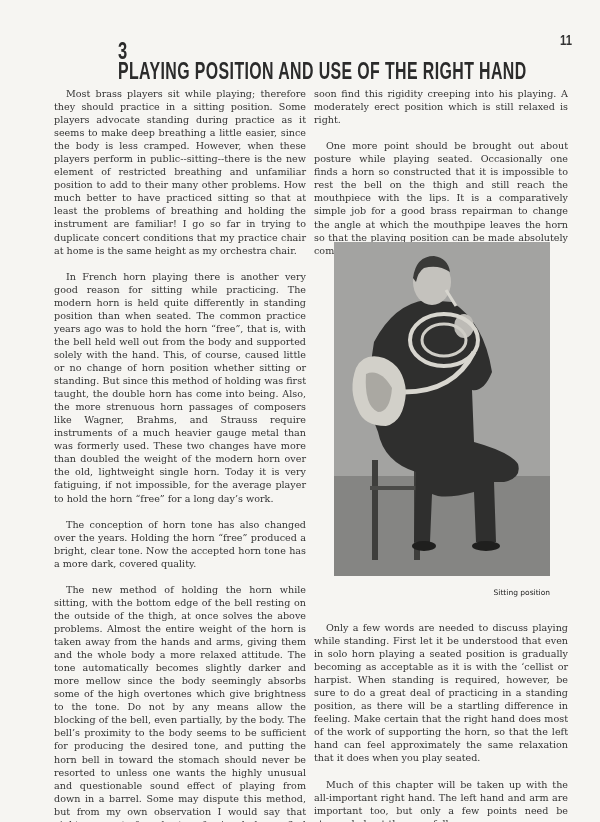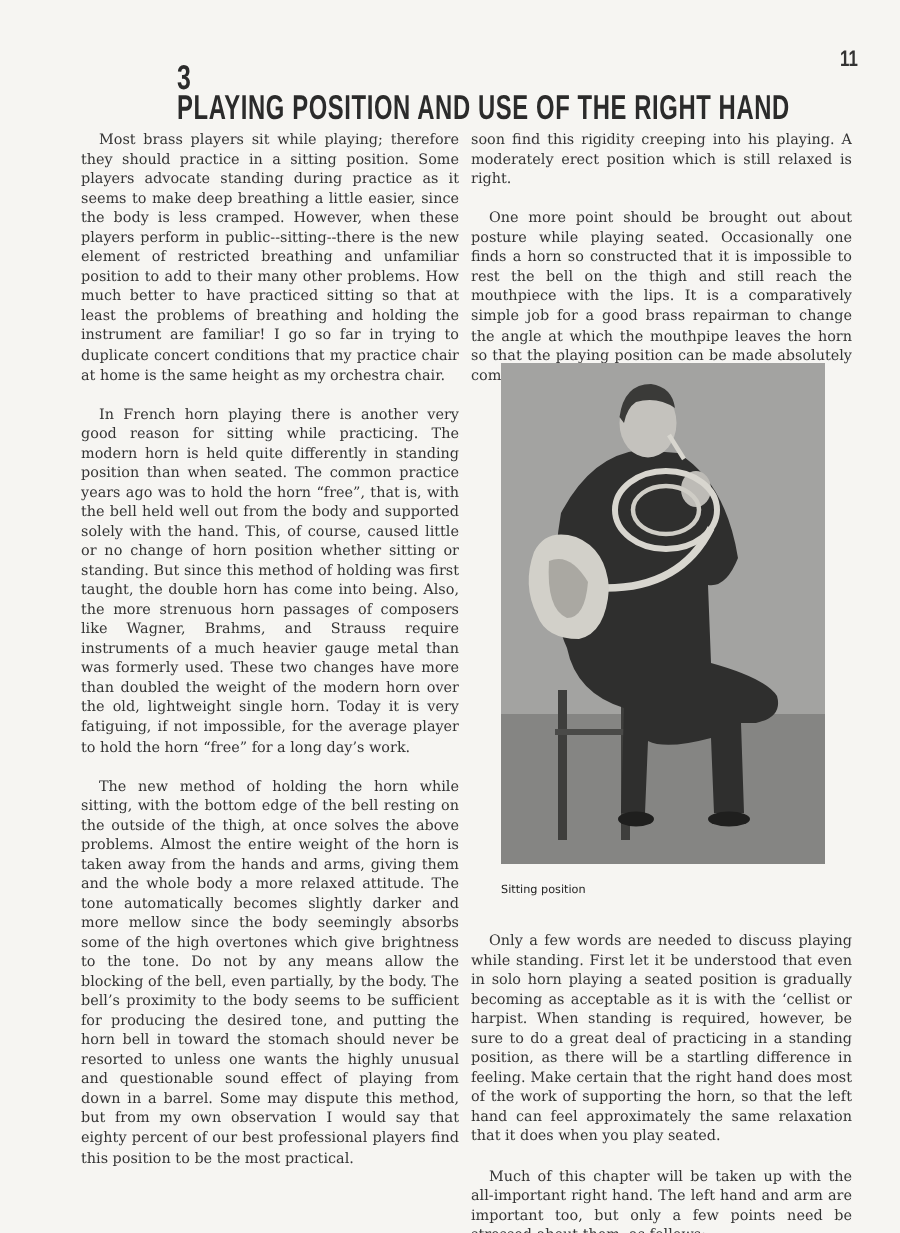--- a/index.html
+++ b/index.html
@@ -37,35 +37,36 @@
   .col-right { left: 314px; width: 254px; }
   .col-right-top { top: 87px; }
   .col-right-bottom { top: 621px; }
   .photo {
     position: absolute; left: 334px; top: 242px; width: 216px; height: 334px;
     background: linear-gradient(180deg, #9a9a98 0%, #a8a8a6 55%, #8e8e8c 66%, #7f7f7d 100%);
     overflow: hidden;
   }
   .photo svg { display: block; width: 100%; height: 100%; }
   .caption {
-    position: absolute; left: 334px; top: 588px; width: 216px; text-align: left;
+    position: absolute; left: 334px; top: 588px; width: 216px; text-align: right;
     font-family: "DejaVu Sans", sans-serif; font-size: 7.5px; color: #222;
   }
 </style>
 </head>
 <body>
 
 <div class="page">
   <div class="page-number">11</div>
   <div class="chapter-number">3</div>
   <div class="chapter-title">PLAYING POSITION AND USE OF THE RIGHT HAND</div>
 
   <div class="col col-left">
     <p>Most brass players sit while playing; therefore they should practice in a sitting position. Some players advocate standing during practice as it seems to make deep breathing a little easier, since the body is less cramped. However, when these players perform in public--sitting--there is the new element of restricted breathing and unfamiliar position to add to their many other problems. How much better to have practiced sitting so that at least the problems of breathing and holding the instrument are familiar! I go so far in trying to duplicate concert conditions that my practice chair at home is the same height as my orchestra chair.</p>
     <p>In French horn playing there is another very good reason for sitting while practicing. The modern horn is held quite differently in standing position than when seated. The common practice years ago was to hold the horn “free”, that is, with the bell held well out from the body and supported solely with the hand. This, of course, caused little or no change of horn position whether sitting or standing. But since this method of holding was first taught, the double horn has come into being. Also, the more strenuous horn passages of composers like Wagner, Brahms, and Strauss require instruments of a much heavier gauge metal than was formerly used. These two changes have more than doubled the weight of the modern horn over the old, lightweight single horn. Today it is very fatiguing, if not impossible, for the average player to hold the horn “free” for a long day’s work.</p>
+    <p>The conception of horn tone has also changed over the years. Holding the horn “free” produced a bright, clear tone. Now the accepted horn tone has a more dark, covered quality.</p>
     <p>The new method of holding the horn while sitting, with the bottom edge of the bell resting on the outside of the thigh, at once solves the above problems. Almost the entire weight of the horn is taken away from the hands and arms, giving them and the whole body a more relaxed attitude. The tone automatically becomes slightly darker and more mellow since the body seemingly absorbs some of the high overtones which give brightness to the tone. Do not by any means allow the blocking of the bell, even partially, by the body. The bell’s proximity to the body seems to be sufficient for producing the desired tone, and putting the horn bell in toward the stomach should never be resorted to unless one wants the highly unusual and questionable sound effect of playing from down in a barrel. Some may dispute this method, but from my own observation I would say that eighty percent of our best professional players find this position to be the most practical.</p>
 
   </div>
 
   <div class="col col-right col-right-top">
     <p style="text-indent:0">soon find this rigidity creeping into his playing. A moderately erect position which is still relaxed is right.</p>
     <p>One more point should be brought out about posture while playing seated. Occasionally one finds a horn so constructed that it is impossible to rest the bell on the thigh and still reach the mouthpiece with the lips. It is a comparatively simple job for a good brass repairman to change the angle at which the mouthpipe leaves the horn so that the playing position can be made absolutely comfortable.</p>
   </div>
 
   <div class="photo">

